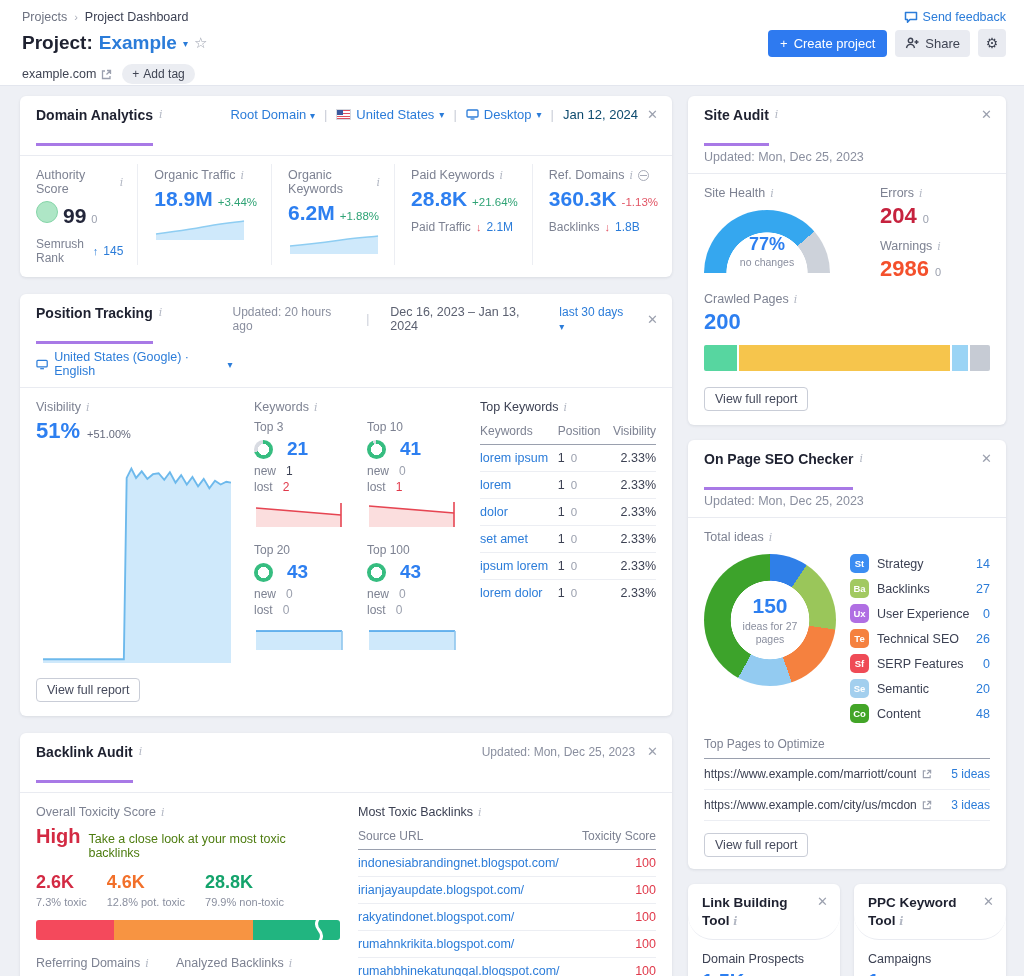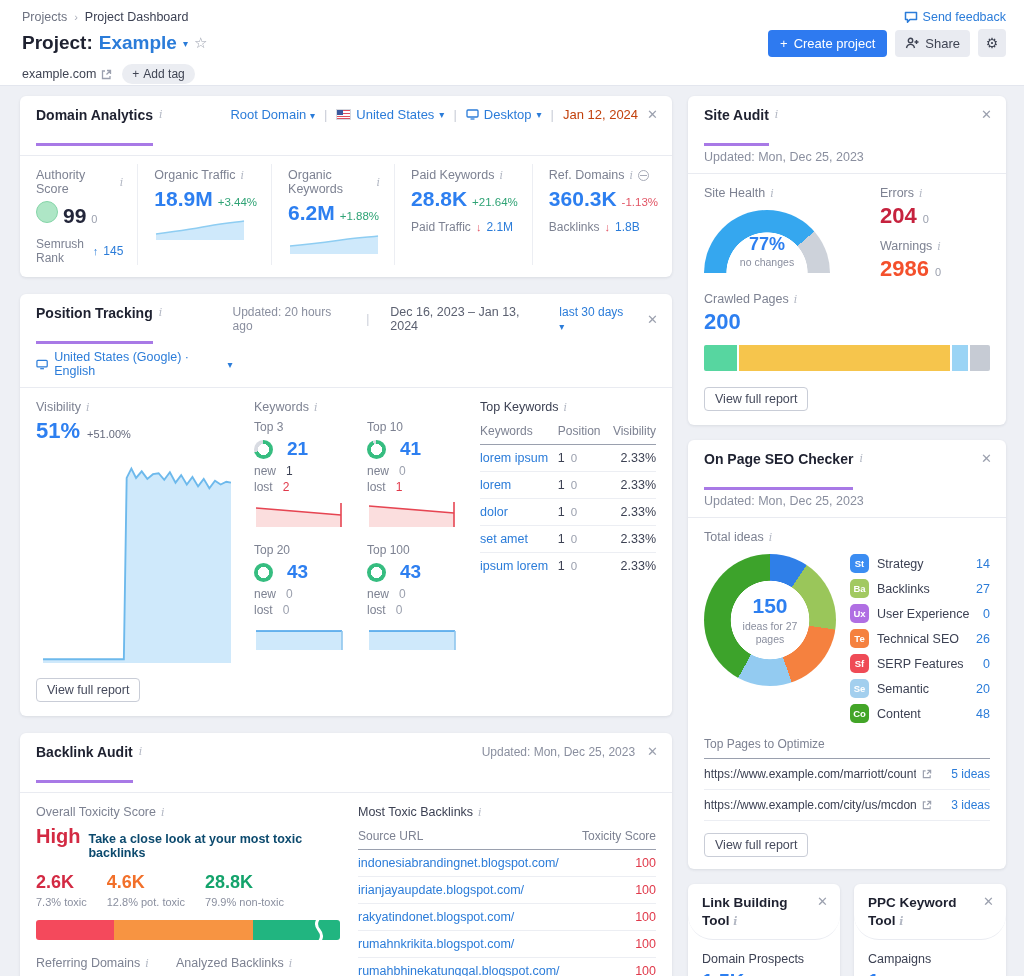--- a/index.html
+++ b/index.html
@@ -43,21 +43,21 @@
   .sep-v { color:#c9cdd7; }
   .blue-link { color:#2b7cd9; cursor:pointer; }
   .lbl { color:#7d8292; font-size:12.5px; display:flex; gap:5px; align-items:center; }
   .bignum { color:#2d7ff0; font-size:21px; font-weight:bold; }
   .delta-pos { color:#2fa375; font-size:11.5px; }
   .delta-neg { color:#e25565; font-size:11.5px; }
   .small0 { color:#9ba0ae; font-size:11px; }
 
   
   .da-filters { display:flex; gap:9px; align-items:center; font-size:13px; color:#2b7cd9; }
-  .da-date { color:#c2410c;text-align:center; }
+  .da-date { color:#0c4a6e;text-align:center; }
   .flag { width:15px; height:11px; background:repeating-linear-gradient(#e05060 0 1.4px,#fff 1.4px 2.8px); position:relative; display:inline-block; border:0.5px solid #d6d9e0; }
   .flag::after { content:''; position:absolute; left:0; top:0; width:6px; height:5px; background:#3c5a9e; }
   .da-body { display:flex; padding:8px 0 12px; }
   .da-col { padding:4px 14px 0 16px; flex:1; border-left:1px solid #eceef3; }
   .da-col:first-child { border-left:none; }
   .da-val { display:flex; align-items:baseline; gap:5px; margin-top:5px; }
   .da-val .dark { color:#23263a; font-size:21px; font-weight:bold; }
   .da-sub { margin-top:9px; font-size:12px; color:#7d8292; display:flex; gap:5px; align-items:center; }
   .da-sub .blue { color:#2b7cd9; }
   .arrow-up { color:#2b7cd9; font-size:11px; }
@@ -95,21 +95,21 @@
   .tk-table tr:last-child td { border-bottom:none; }
   .tk-kw { color:#2b7cd9; cursor:pointer; }
   .pos-delta { color:#9ba0ae; font-size:11.5px; margin-left:6px; }
   .pt-footer { padding:6px 16px 14px; }
 
   
   .ba-body { display:flex; padding:12px 16px 4px; }
   .ba-left { width:322px; padding-right:18px; }
   .ba-high-row { display:flex; gap:8px; align-items:baseline; margin-top:6px; }
   .ba-high { color:#d32a43; font-size:20px; font-weight:bold; }
-  .ba-note { color:#0c4a6e; font-size:12.5px;font-weight:bold; }
+  .ba-note { color:#4d7c0f; font-size:12.5px; }
   .tox-nums { display:flex; gap:20px; margin-top:12px; }
   .tox-val { font-size:18px; font-weight:bold; }
   .tox-red { color:#d32a43; } .tox-orange { color:#f2702a; } .tox-green { color:#13a36b; }
   .tox-sub { color:#8a8f9f; font-size:11px; margin-top:3px; }
   .tox-bar { display:flex; height:20px; margin-top:12px; border-radius:3px; overflow:hidden; position:relative; }
   .tox-bar .seg-r { width:25.5%; background:#f4495c; }
   .tox-bar .seg-o { width:46%; background:#f79442; }
   .tox-bar .seg-g { flex:1; background:#21b580; }
   .bar-break { position:absolute; right:16px; top:-2px; }
   .ba-cols { display:flex; margin-top:16px; }
@@ -504,20 +504,25 @@
                 <tr>
                   <td><span class="tk-kw">set amet</span></td>
                   <td><span>1</span><span class="pos-delta">0</span></td>
                   <td style="text-align:right">2.33%</td>
                 </tr>
                 <tr>
                   <td><span class="tk-kw">ipsum lorem</span></td>
                   <td><span>1</span><span class="pos-delta">0</span></td>
                   <td style="text-align:right">2.33%</td>
                 </tr>
+                <tr>
+                  <td><span class="tk-kw">lorem dolor</span></td>
+                  <td><span>1</span><span class="pos-delta">0</span></td>
+                  <td style="text-align:right">2.33%</td>
+                </tr>
               </tbody>
             </table>
           </div>
         </div>
         <div class="pt-footer">
           <button class="view-report">View full report</button>
         </div>
       </div>
 
       <div class="card">

